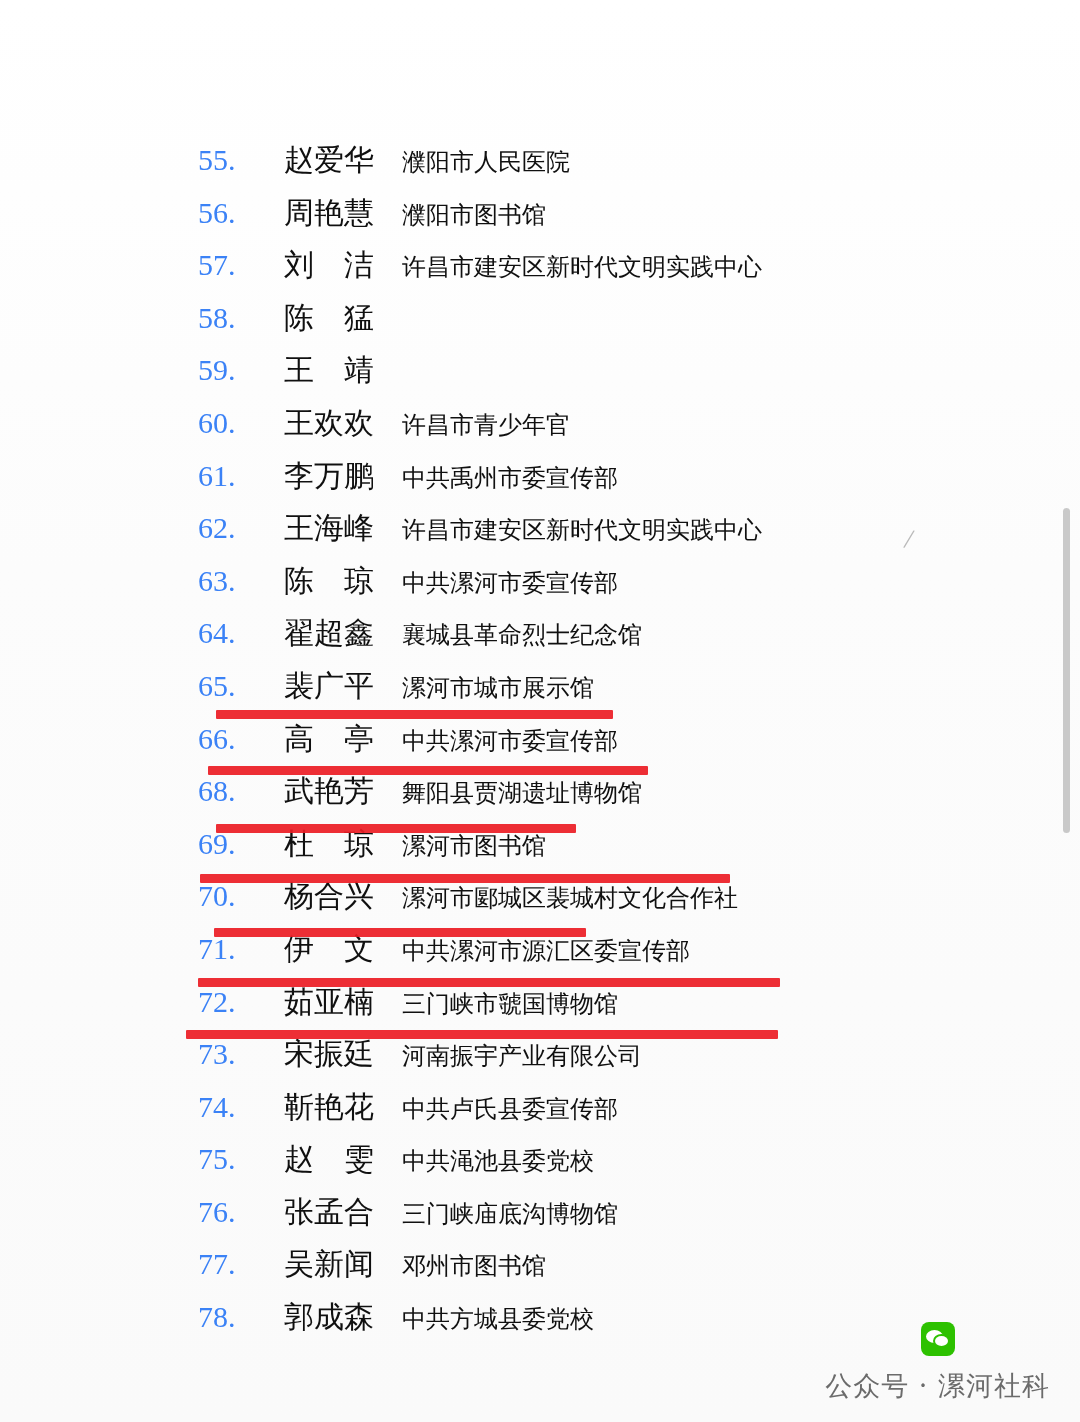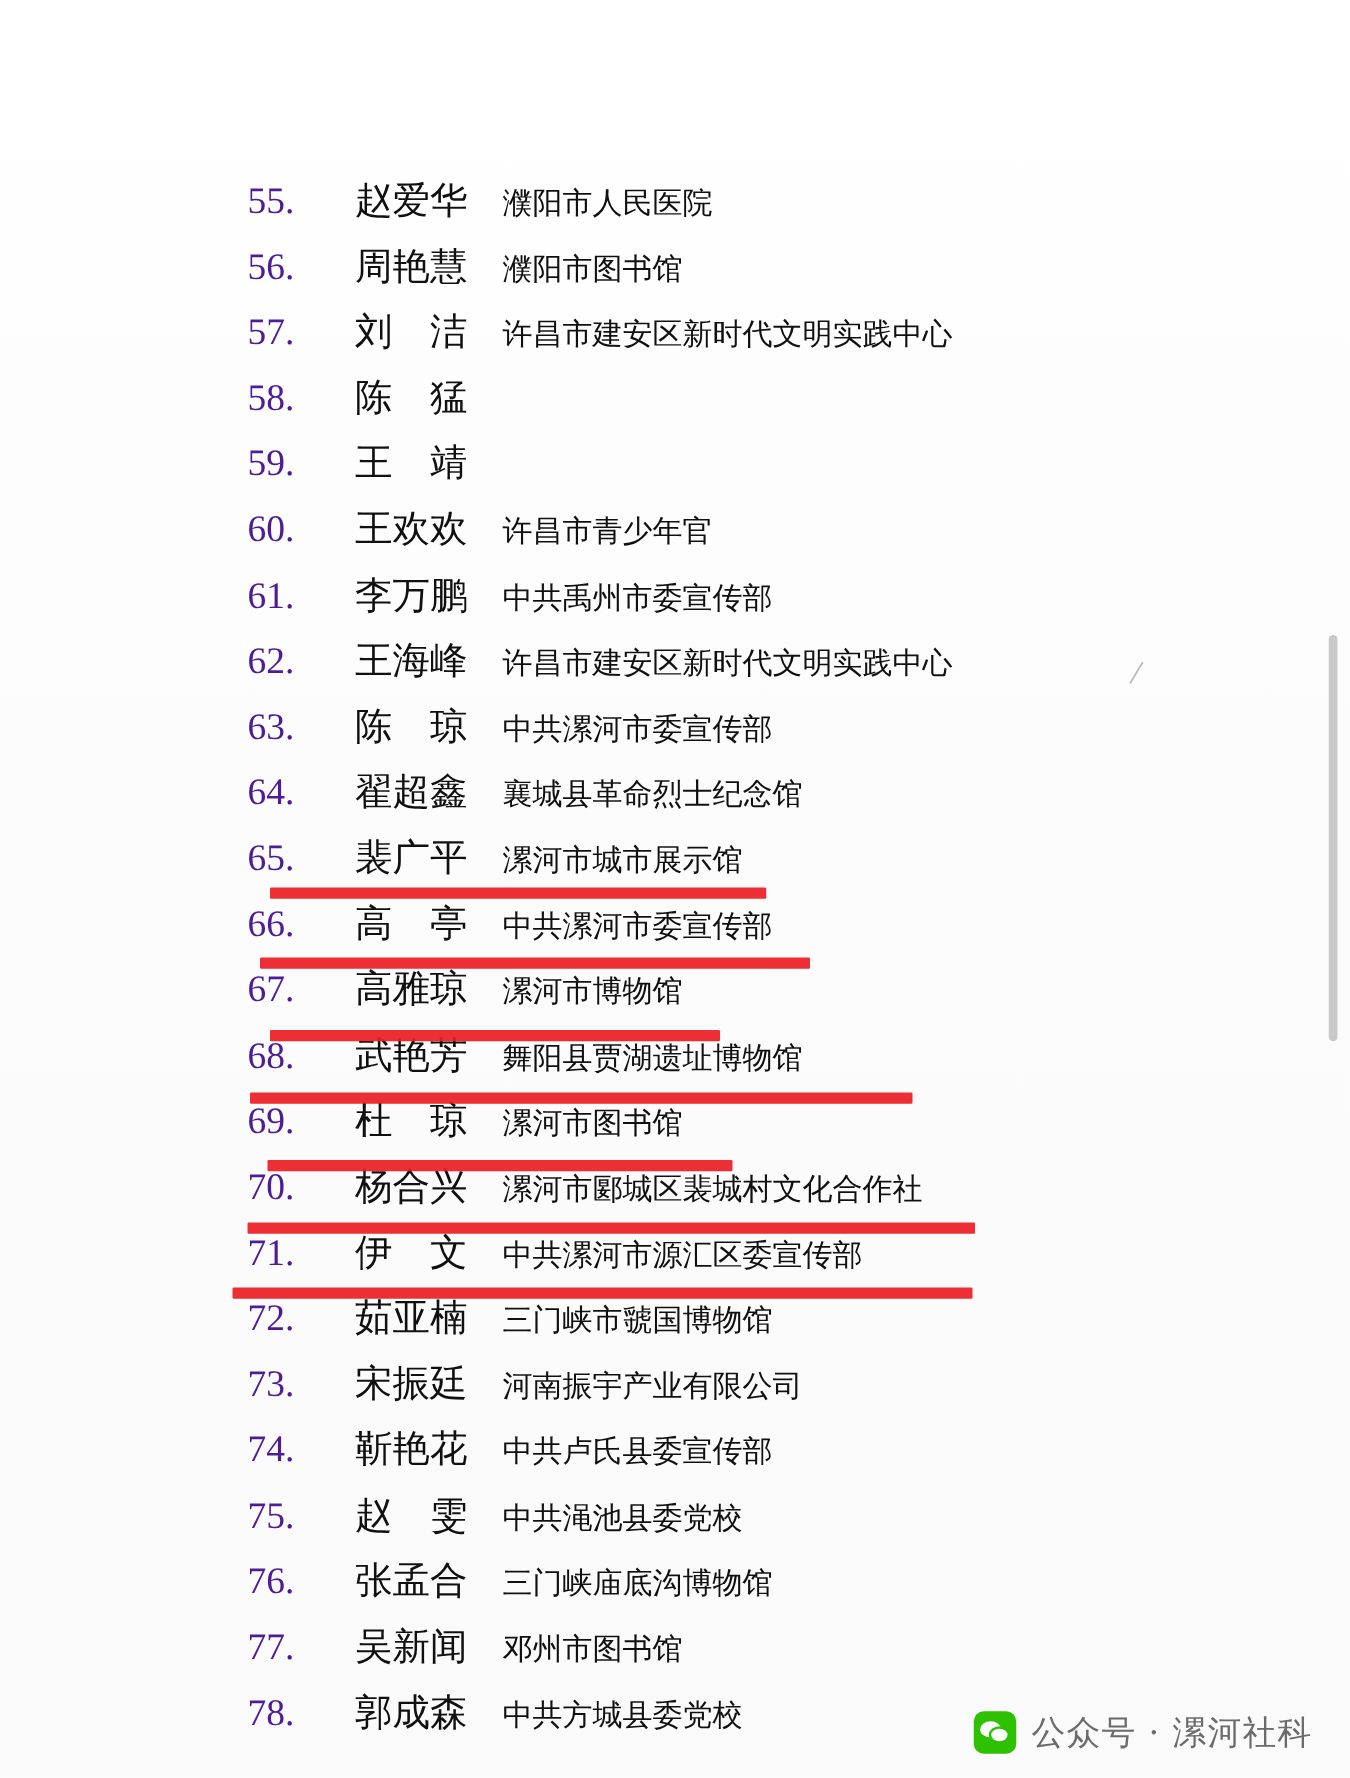--- a/index.html
+++ b/index.html
@@ -37,21 +37,21 @@
     position: relative;
     height: 52.6px;
     display: flex;
     align-items: baseline;
     white-space: nowrap;
   }
   .num {
     display: inline-block;
     width: 48px;
     font-size: 30px;
-    color: #4c1d95;
+    color: #3b82f6;
     font-family: "Liberation Serif", serif;
     letter-spacing: 0px;
   }
   .name {
     display: inline-block;
     width: 118px;
     font-size: 30px;
     color: #101010;
     font-family: "DejaVu Serif", serif;
     margin-left: 38px;
@@ -101,20 +101,21 @@
     transform: rotate(12deg);
   }
   
   .watermark {
     position: absolute;
     right: 30px;
     bottom: 18px;
     display: flex;
     align-items: center;
     gap: 12px;
+    flex-direction: column;
   }
   .wechat-badge {
     width: 34px;
     height: 34px;
     border-radius: 8px;
     background: #2dc100;
     position: relative;
     flex: 0 0 auto;
   }
   .wechat-badge::before,
@@ -211,25 +212,20 @@
       <span class="name">裴广平</span>
       <span class="org">漯河市城市展示馆</span>
     </div>
 
     <div class="row">
       <span class="num">66.</span>
       <span class="name">高　亭</span>
       <span class="org">中共漯河市委宣传部</span>
     </div>
 
-    <div class="row">
-      <span class="num">67.</span>
-      <span class="name">高雅琼</span>
-      <span class="org">漯河市博物馆</span>
-    </div>
 
     <div class="row">
       <span class="num">68.</span>
       <span class="name">武艳芳</span>
       <span class="org">舞阳县贾湖遗址博物馆</span>
     </div>
 
     <div class="row">
       <span class="num">69.</span>
       <span class="name">杜　琼</span>

